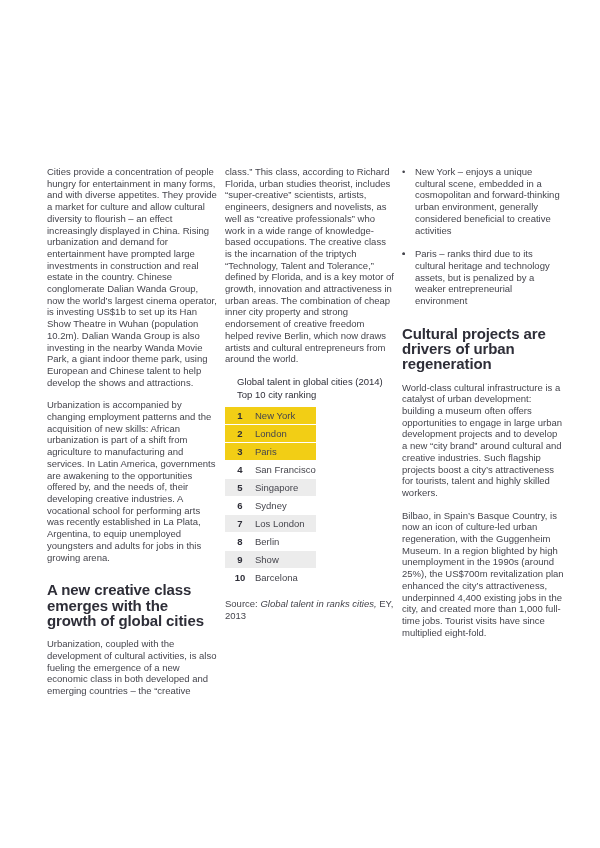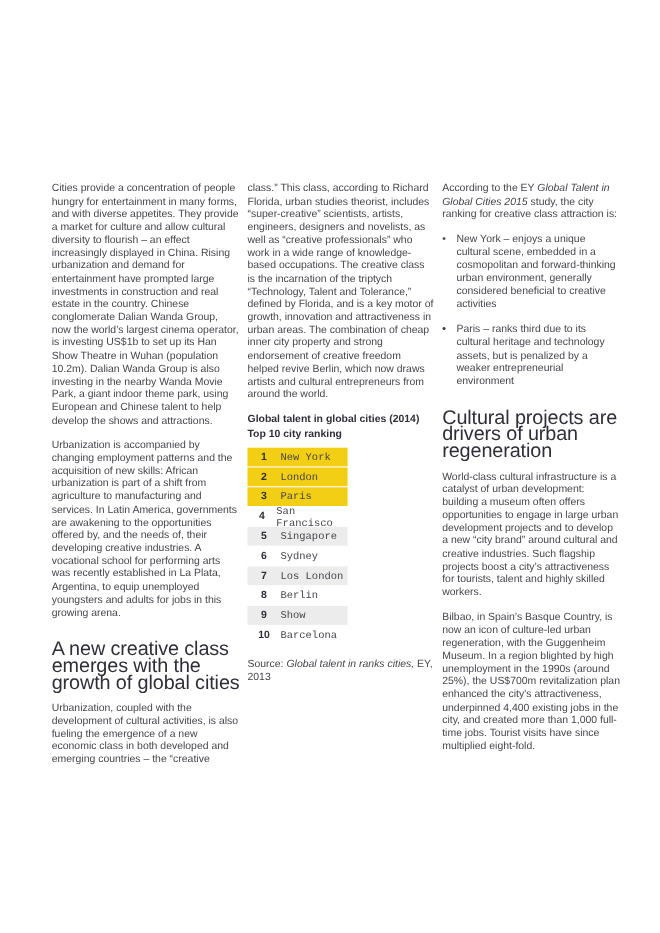--- a/index.html
+++ b/index.html
@@ -24,57 +24,57 @@
   .col { box-sizing: border-box; }
   .col-1 { width: 171px; margin-right: 7px; }
   .col-2 { width: 170px; margin-right: 7px; }
   .col-3 { width: 163px; }
   p.body-text, li.bullet-item, p.source-line {
     font-size: 9.5px;
     line-height: 11.7px;
     margin: 0 0 11px 0;
   }
   h2.section-heading {
-    font-size: 18px;
+    font-size: 15px;
     line-height: 15.3px;
-    font-weight: normal;
+    font-weight: bold;
     color: #2e2e38;
     margin: 19px 0 10px 0;
     letter-spacing: -0.1px;
   }
   .italic { font-style: italic; }
 
   
   .table-title {
     margin-top: 8px;
     margin-bottom: 6px;
     font-size: 9.5px;
     line-height: 12.6px;
-    font-weight: bold;
+    font-weight: normal;
     color: #2e2e38;
+    margin-left: 12px;
   }
   .ranking-table { width: 91px; }
   .trow {
     display: flex;
     align-items: center;
     height: 17px;
     margin-bottom: 1px;
     background: #ffffff;
   }
   .trow .rank {
     width: 30px;
     text-align: center;
     font-weight: bold;
     font-size: 9.5px;
     color: #2e2e38;
   }
   .trow .city {
     font-size: 9.5px;
     color: #45454d;
-    font-family: Liberation Mono, monospace;
   }
   .trow.row-yellow { background: #F2CE15; }
   .trow.row-gray   { background: #ECECEC; }
   p.source-line { margin-top: 12px; }
 
   
   ul.bullet-list { list-style: none; margin: 0; padding: 0; }
   li.bullet-item { position: relative; padding-left: 13px; margin-bottom: 12px; }
   li.bullet-item .bullet-glyph {
     position: absolute; left: 0; top: 0;
@@ -166,21 +166,20 @@
         <div class="trow">
           <span class="rank">10</span>
           <span class="city">Barcelona</span>
         </div>
       </div>
 
       <p class="source-line"><span>Source: </span><span class="italic">Global talent in ranks cities,</span><span> EY, 2013</span></p>
     </div>
 
     <div class="col col-3">
-      <p class="body-text"><span>According to the EY </span><span class="italic">Global Talent in Global Cities 2015</span><span> study, the city ranking for creative class attraction is:</span></p>
 
       <ul class="bullet-list">
         <li class="bullet-item"><span class="bullet-glyph">•</span><span>New York – enjoys a unique cultural scene, embedded in a cosmopolitan and forward-thinking urban environment, generally considered beneficial to creative activities</span></li>
         <li class="bullet-item"><span class="bullet-glyph">•</span></li>
         <li class="bullet-item"><span class="bullet-glyph">•</span><span>Paris – ranks third due to its cultural heritage and technology assets, but is penalized by a weaker entrepreneurial environment</span></li>
       </ul>
 
       <h2 class="section-heading">Cultural projects are drivers of urban regeneration</h2>
       <p class="body-text">World-class cultural infrastructure is a catalyst of urban development: building a museum often offers opportunities to engage in large urban development projects and to develop a new “city brand” around cultural and creative industries. Such flagship projects boost a city’s attractiveness for tourists, talent and highly skilled workers.</p>
       <p class="body-text">Bilbao, in Spain’s Basque Country, is now an icon of culture-led urban regeneration, with the Guggenheim Museum. In a region blighted by high unemployment in the 1990s (around 25%), the US$700m revitalization plan enhanced the city’s attractiveness, underpinned 4,400 existing jobs in the city, and created more than 1,000 full-time jobs. Tourist visits have since multiplied eight-fold.</p>

